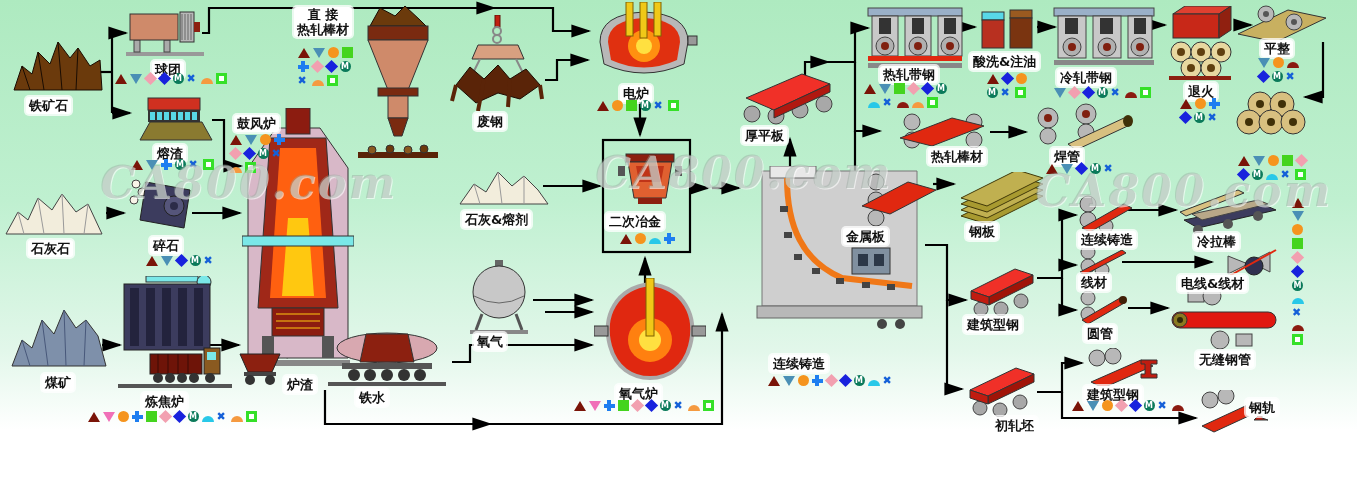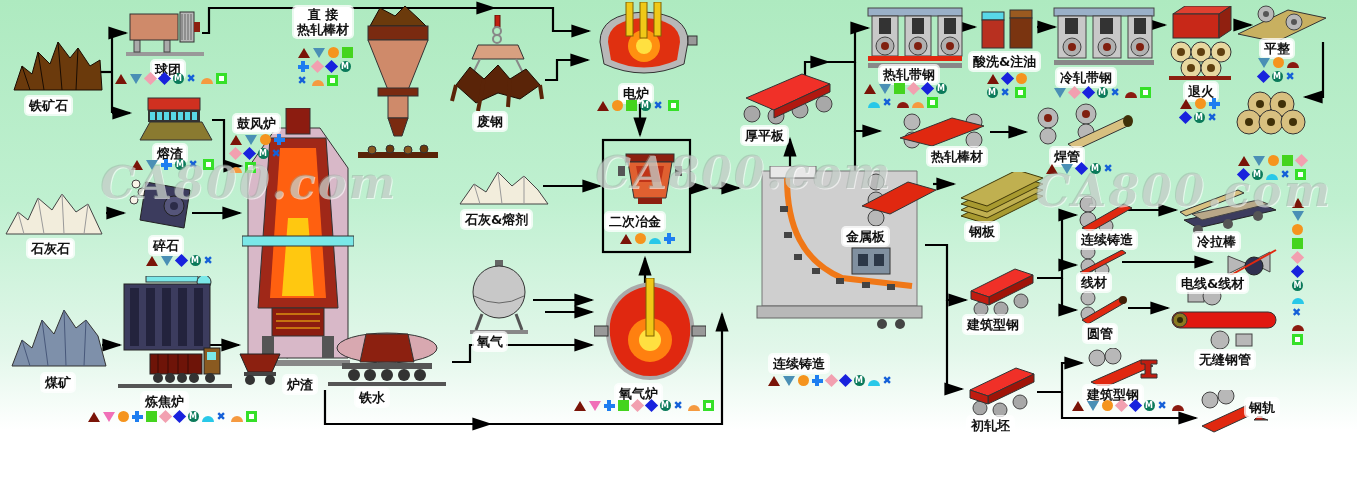--- a/index.html
+++ b/index.html
@@ -515,21 +515,21 @@
   <div class="lbl" style="left:1051px;top:148px">焊管</div>
   <div class="lbl" style="left:966px;top:223px">钢板</div>
   <div class="lbl" style="left:843px;top:228px">金属板</div>
   <div class="lbl" style="left:964px;top:316px">建筑型钢</div>
   <div class="lbl" style="left:1078px;top:231px">连续铸造</div>
   <div class="lbl" style="left:1194px;top:233px">冷拉棒</div>
   <div class="lbl" style="left:1078px;top:274px">线材</div>
   <div class="lbl" style="left:1178px;top:275px">电线&amp;线材</div>
   <div class="lbl" style="left:1084px;top:325px">圆管</div>
   <div class="lbl" style="left:1196px;top:351px">无缝钢管</div>
-  <div class="lbl" style="left:968px;top:417px">初轧坯</div>
+  <div class="lbl" style="left:992px;top:417px">初轧坯</div>
   <div class="lbl" style="left:1084px;top:386px">建筑型钢</div>
   <div class="lbl" style="left:1246px;top:399px">钢轨</div>
 
   <div class="icons" style="left:113px;top:72px">
       <span class="ic ic-tri-up-red"></span>
       <span class="ic ic-tri-down-blue"></span>
       <span class="ic ic-diamond-pink"></span>
       <span class="ic ic-diamond-blue"></span>
       <span class="ic ic-badge-m-teal"></span>
       <span class="ic ic-x-blue"></span>

